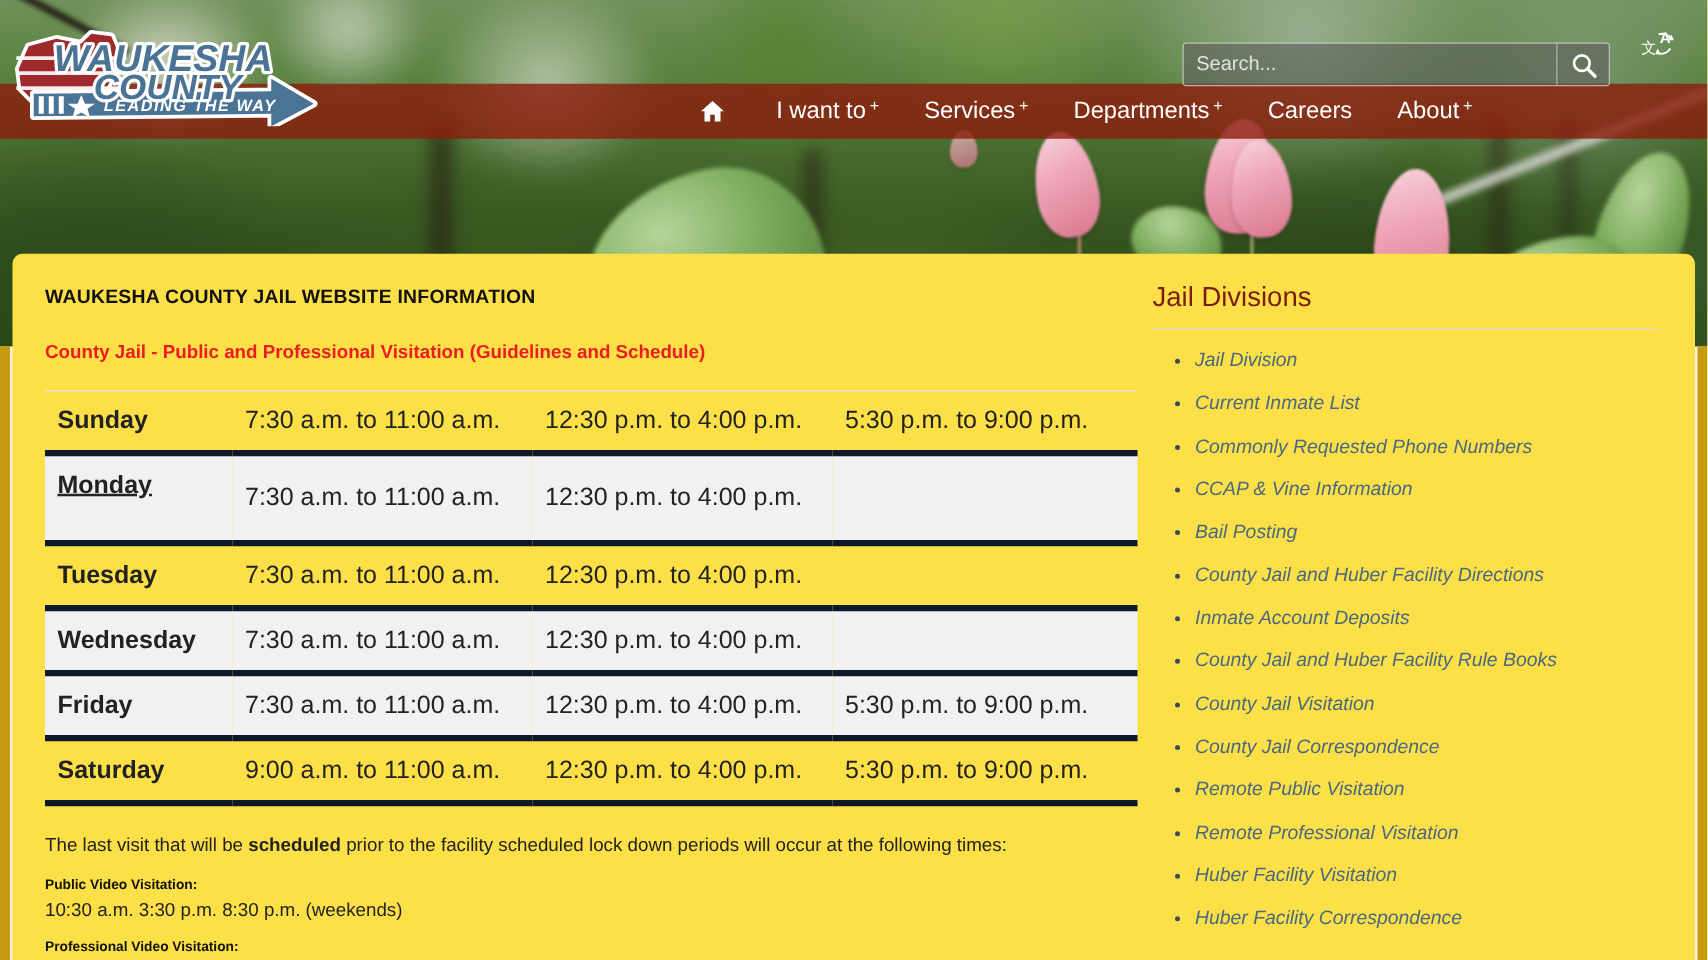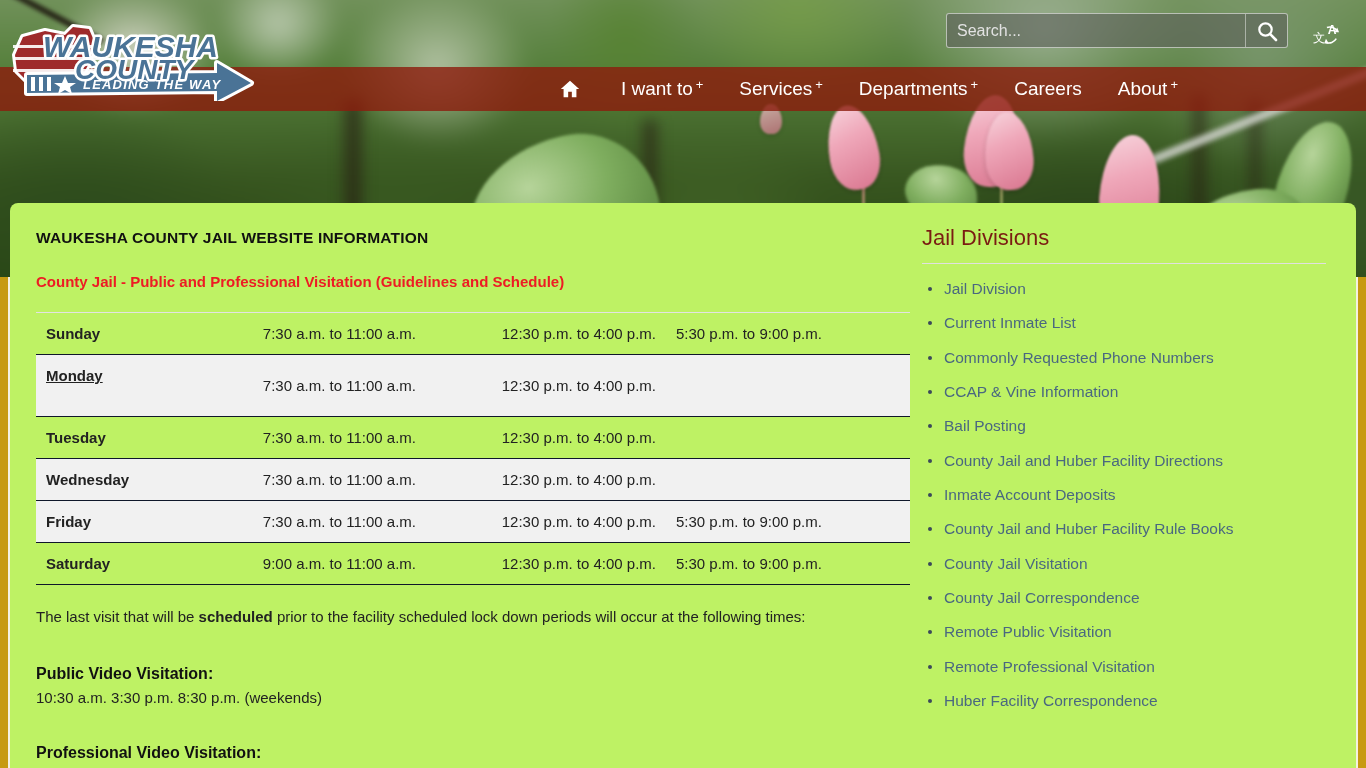--- a/index.html
+++ b/index.html
@@ -81,21 +81,21 @@
   .logo {
     position: absolute;
     left: 3px; top: 17px;
     width: 260px; height: 84px;
     z-index: 6;
   }
 
   
   .search-wrap {
     position: absolute;
-    right: 78px; top: 13px;
+    right: 78px; top: 34px;
     width: 342px; height: 35px;
     z-index: 6;
     display: flex;
     align-items: stretch;
     background: rgba(90,90,90,.55);
     border: 1px solid rgba(255,255,255,.55);
     border-radius: 3px;
   }
   .search-input {
     flex: 1 1 auto;
@@ -168,21 +168,21 @@
   }
   .gold-left { left: 0; }
   .gold-right { right: 0; }
 
   
   .card {
     position: absolute;
     left: 10px; top: 203px;
     width: 1346px;
     height: 565px;
-    background: #bef264;
+    background: #fde047;
     border-radius: 8px 8px 0 0;
     z-index: 3;
     overflow: hidden;
     display: flex;
   }
   .main-col {
     width: 900px;
     padding: 20px 20px 0 16px;
   }
   .side-col {
@@ -206,45 +206,45 @@
   }
 
   table.sched {
     width: 874px;
     border-collapse: collapse;
     margin: 22px 0 0 10px;
     table-layout: fixed;
   }
   table.sched td {
     padding: 12px 10px;
-    font-size: 15px;
+    font-size: 20px;
     color: #222222;
-    border-bottom: 1px solid #0f172a;
+    border-bottom: 5px solid #0f172a;
     vertical-align: middle;
   }
   table.sched tr:first-child td { border-top: 1px solid #e3e3e3; }
   table.sched tr.alt td { background: #f1f1f1; }
   td.day { width: 150px; font-weight: bold; color: #111111; }
-  td.slot { width: 240px; text-align: right; }
+  td.slot { width: 240px; }
   td.slot3 { width: 244px; }
   tr.tall td { padding-top: 22px; padding-bottom: 22px; }
   tr.tall td.day { vertical-align: top; padding-top: 12px; text-decoration: underline; }
 
   .para {
     font-size: 15px;
     color: #222222;
     margin: 22px 0 0 10px;
     line-height: 1.35;
   }
   .para b { font-weight: bold; }
   .blk-head {
-    font-size: 16px;
+    font-size: 11px;
     font-weight: bold;
     color: #111111;
-    margin: 38px 0 0 10px;
+    margin: 15px 0 0 10px;
   }
   .blk-line {
     font-size: 15px;
     color: #222222;
     margin: 6px 0 0 10px;
   }
 
   
   .side-title {
     font-size: 22px;
@@ -252,21 +252,21 @@
     font-weight: normal;
     margin: 0 0 12px 0;
   }
   .side-rule {
     height: 1px;
     background: #e0e0e0;
     margin: 0 0 16px 0;
   }
   ul.side-list {
     list-style: none;
-    margin: 0; padding: 0;
+    margin: 12px; padding: 0; font-style: italic;
   }
   ul.side-list li {
     position: relative;
     padding-left: 22px;
     margin-bottom: 17.3px;
     font-size: 15.5px;
     line-height: 1.1;
   }
   ul.side-list li::before {
     content: "";
@@ -464,17 +464,18 @@
         <li><a href="#">Commonly Requested Phone Numbers</a></li>
         <li><a href="#">CCAP &amp; Vine Information</a></li>
         <li><a href="#">Bail Posting</a></li>
         <li><a href="#">County Jail and Huber Facility Directions</a></li>
         <li><a href="#">Inmate Account Deposits</a></li>
         <li><a href="#">County Jail and Huber Facility Rule Books</a></li>
         <li><a href="#">County Jail Visitation</a></li>
         <li><a href="#">County Jail Correspondence</a></li>
         <li><a href="#">Remote Public Visitation</a></li>
         <li><a href="#">Remote Professional Visitation</a></li>
+        <li><a href="#">Huber Facility Visitation</a></li>
         <li><a href="#">Huber Facility Correspondence</a></li>
       </ul>
     </div>
   </div>
 </div>
 
 </body></html>

